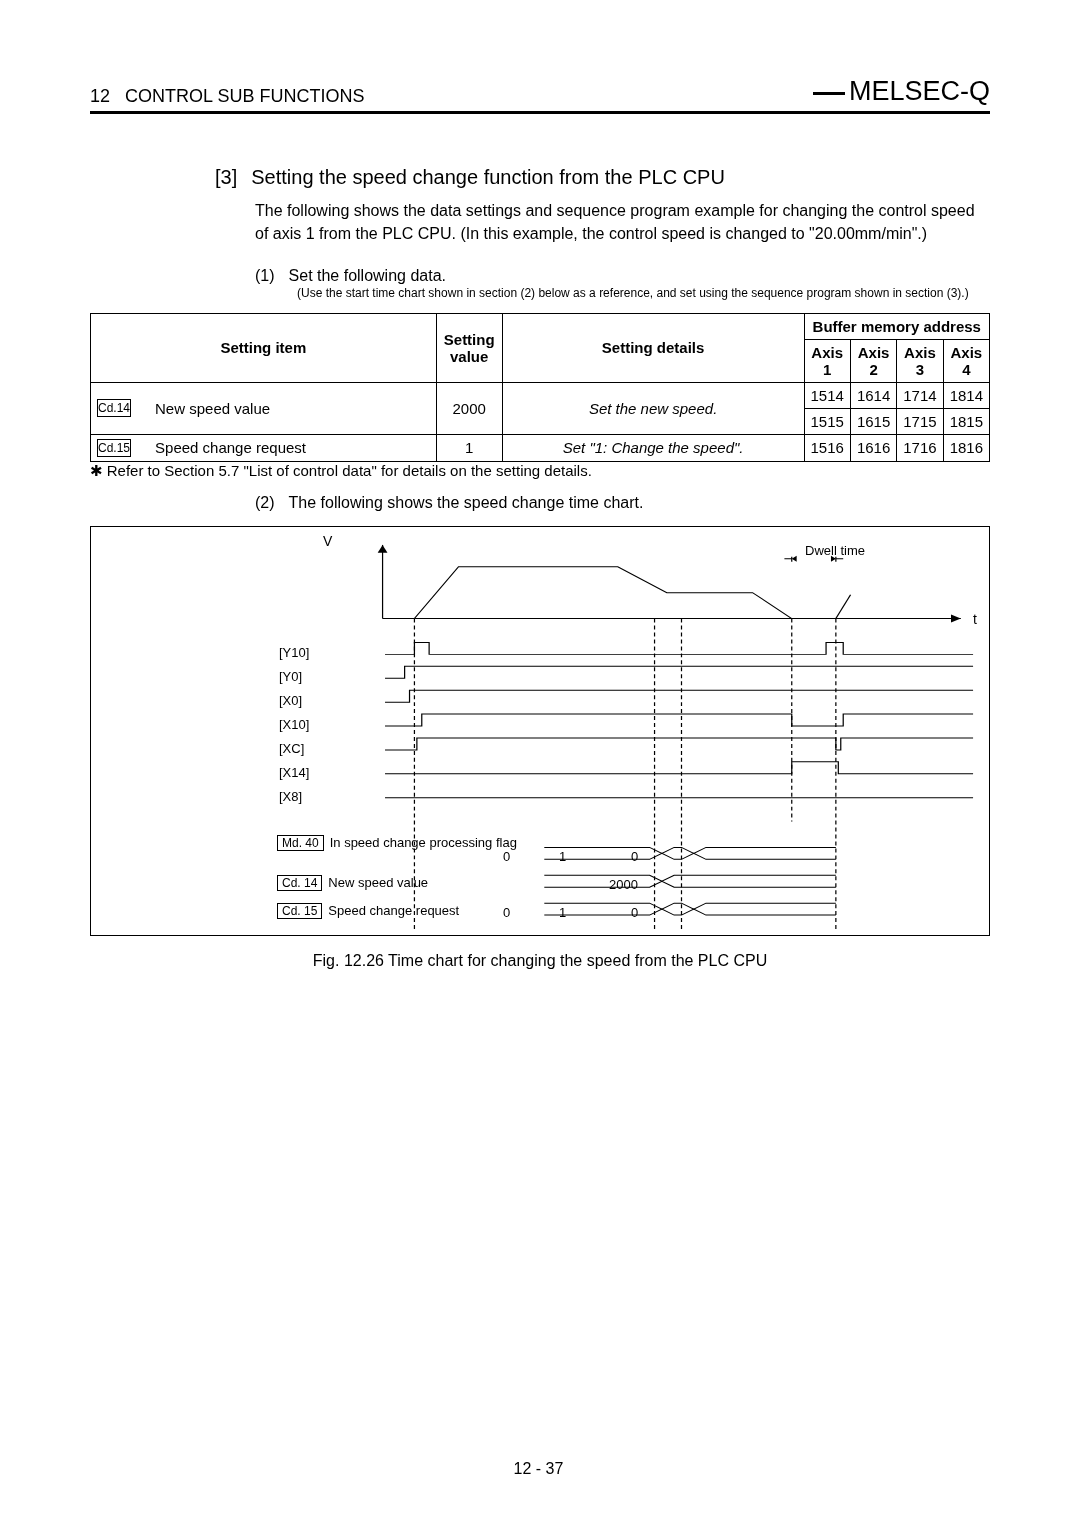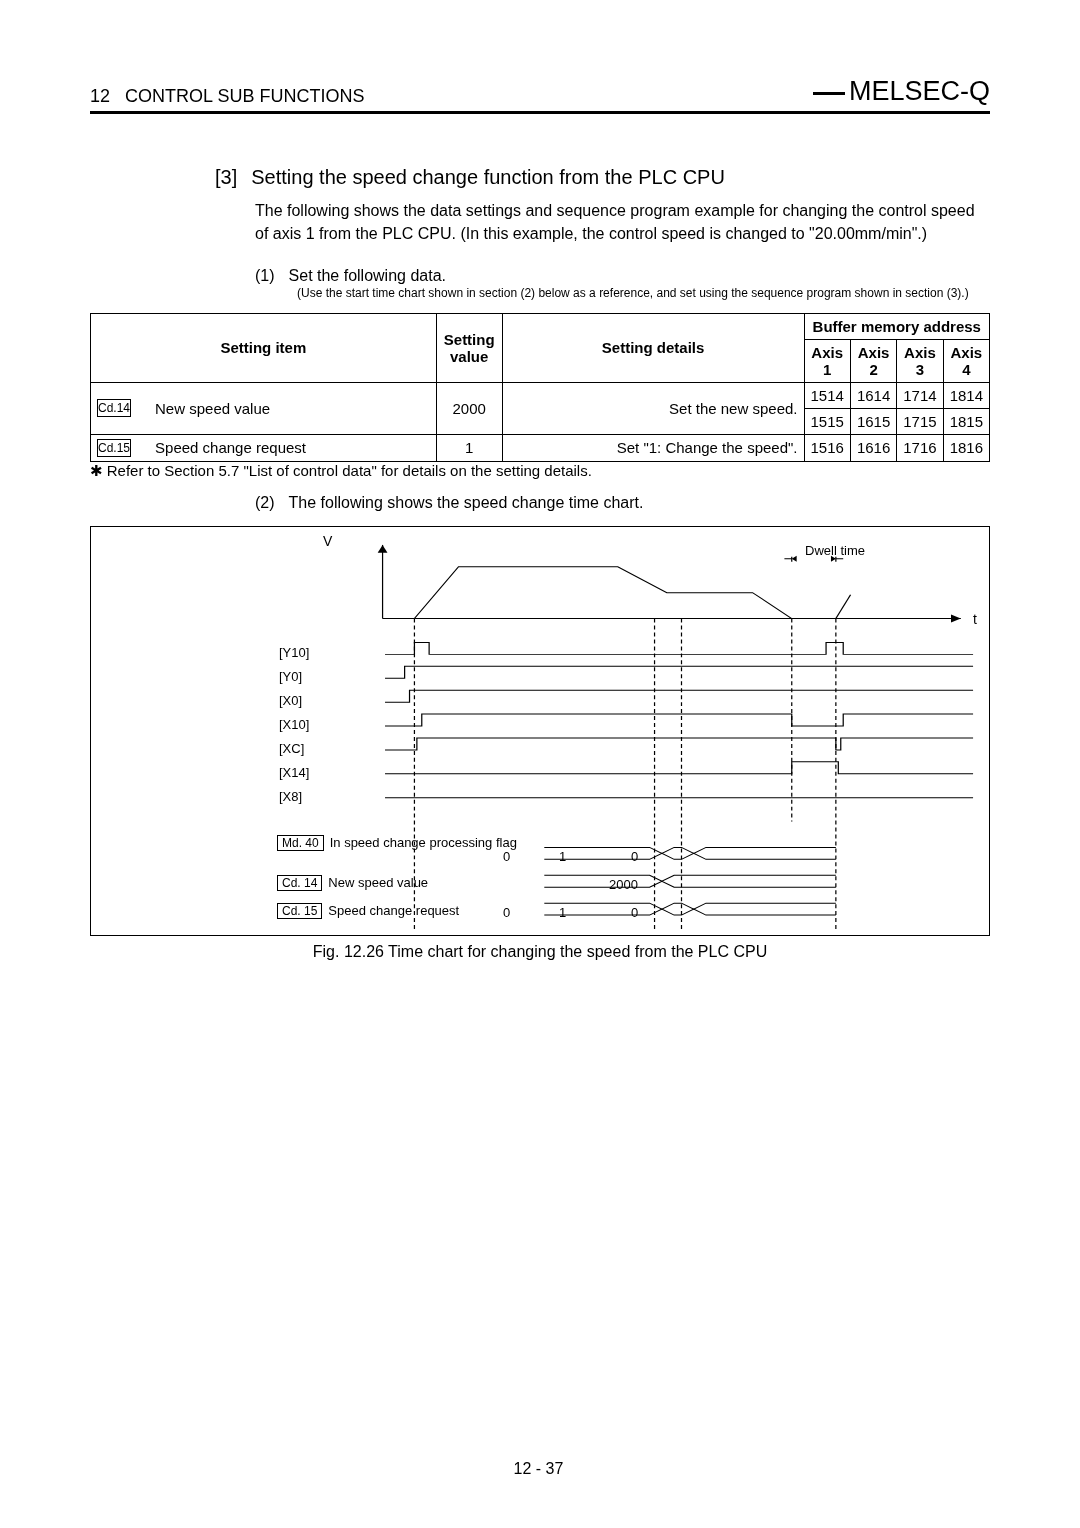--- a/index.html
+++ b/index.html
@@ -70,21 +70,21 @@
       width: 100%;
       font-size: 15px;
       margin-top: 6px;
     }
     table.settings th, table.settings td {
       border: 1px solid #000;
       padding: 4px 6px;
       text-align: center;
       vertical-align: middle;
     }
-    table.settings td.left { text-align: right; padding-left: 6px; }
+    table.settings td.left { text-align: center; padding-left: 6px; font-style: italic; }
     .cd-box {
       display: inline-block;
       border: 1px solid #000;
       padding: 1px 0;
       margin-right: 20px;
       font-size: 12px;
     }
     .cd-cell { text-align: left !important; padding: 2px 6px; }
     .item-cell-inner { display: flex; align-items: center; gap: 4px; }
     .footnote {
@@ -106,21 +106,21 @@
       position: relative;
       font-size: 14px;
     }
     .fig-label-v { position: absolute; left: 232px; top: 6px; }
     .fig-label-t { position: absolute; right: 12px; top: 84px; }
     .fig-label-dwell { position: absolute; right: 124px; top: 16px; font-size: 13px; }
     .sig-labels { position: absolute; left: 12px; top: 114px; font-size: 13px; line-height: 1.85; }
     .sig-codes { position: absolute; left: 188px; top: 114px; font-size: 13px; line-height: 1.85; text-align: left; width: 46px;}
     .md-row { position: absolute; left: 186px; display: flex; align-items: center; gap: 6px; font-size: 13px; }
     .md-box { border: 1px solid #000; padding: 0 4px; font-size: 12px; background:#fff;}
-    .fig-caption { text-align: center; font-size: 16px; margin-top: 7px; }
+    .fig-caption { text-align: center; font-size: 16px; margin-top: 16px; }
     .page-num { text-align: center; font-size: 16px; position: absolute; bottom: 50px; left: 0; right: 3px;}
     svg.chart { position: absolute; inset: 0; width: 100%; height: 100%; }
     .val-change { position: absolute; font-size: 13px; }
   </style>
 </head>
 <body>
 
 <div class="header-row">
   <div class="chapter">
     <span>12</span>

